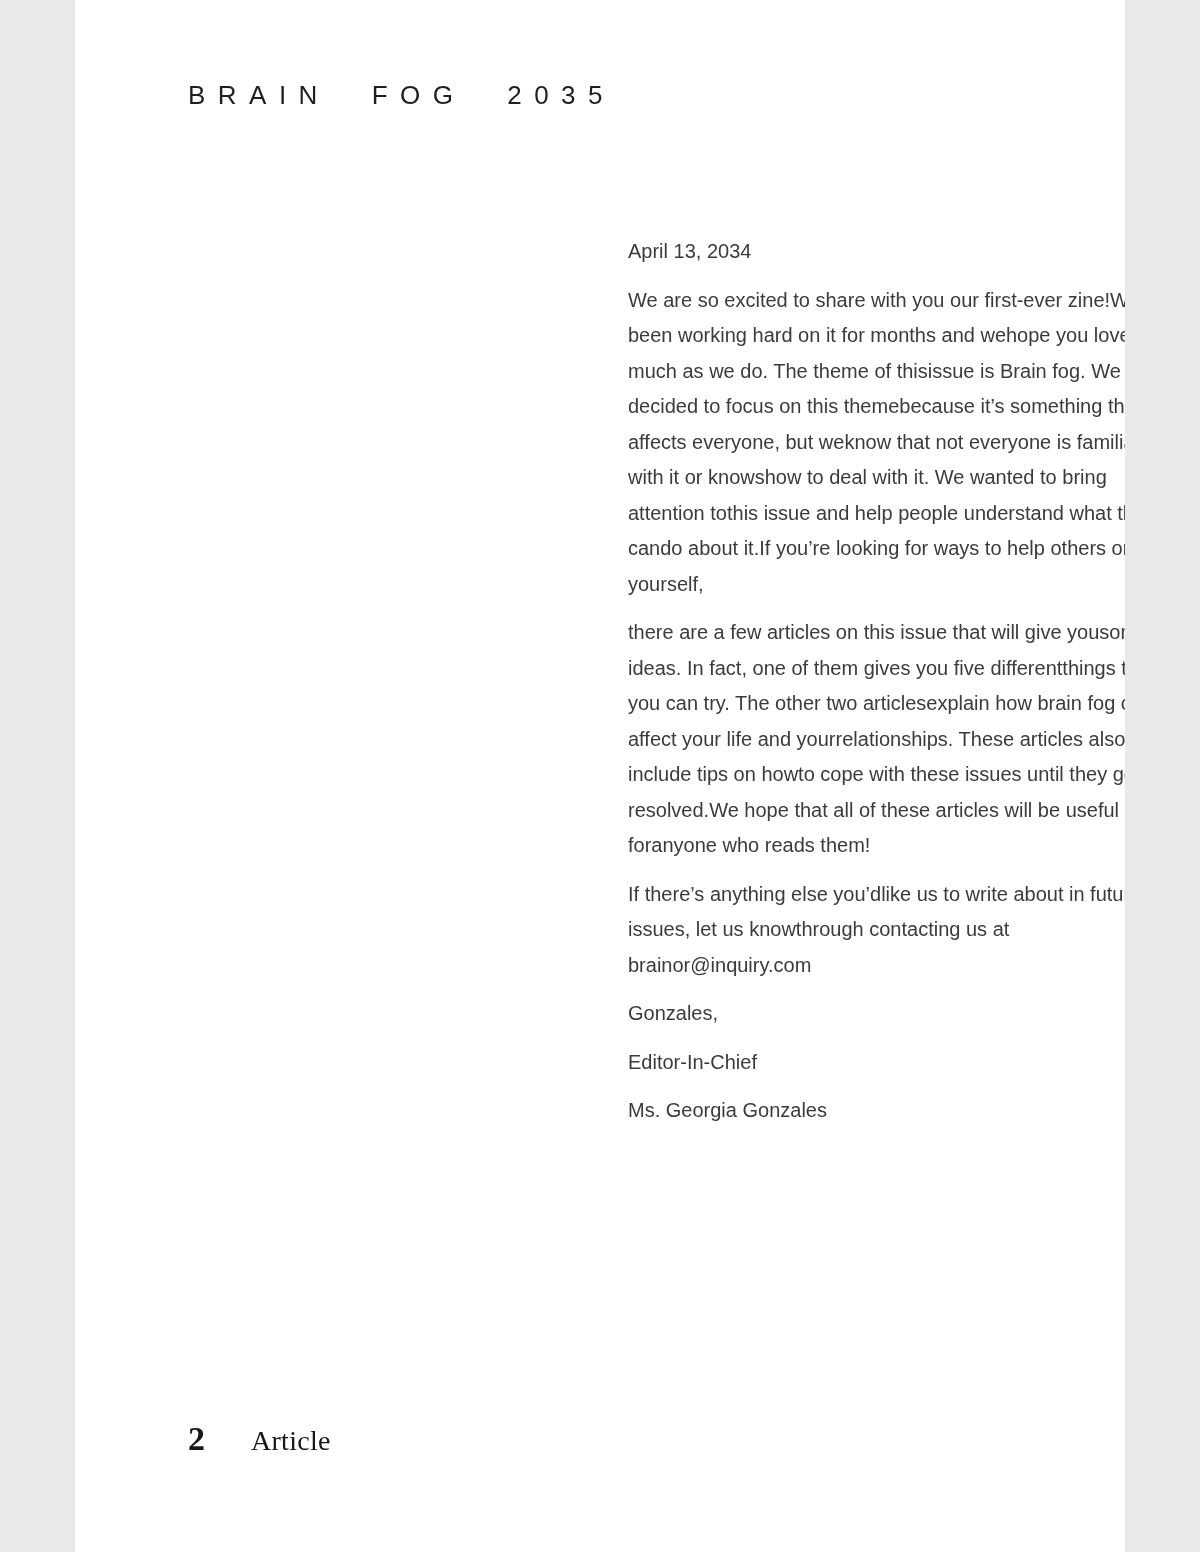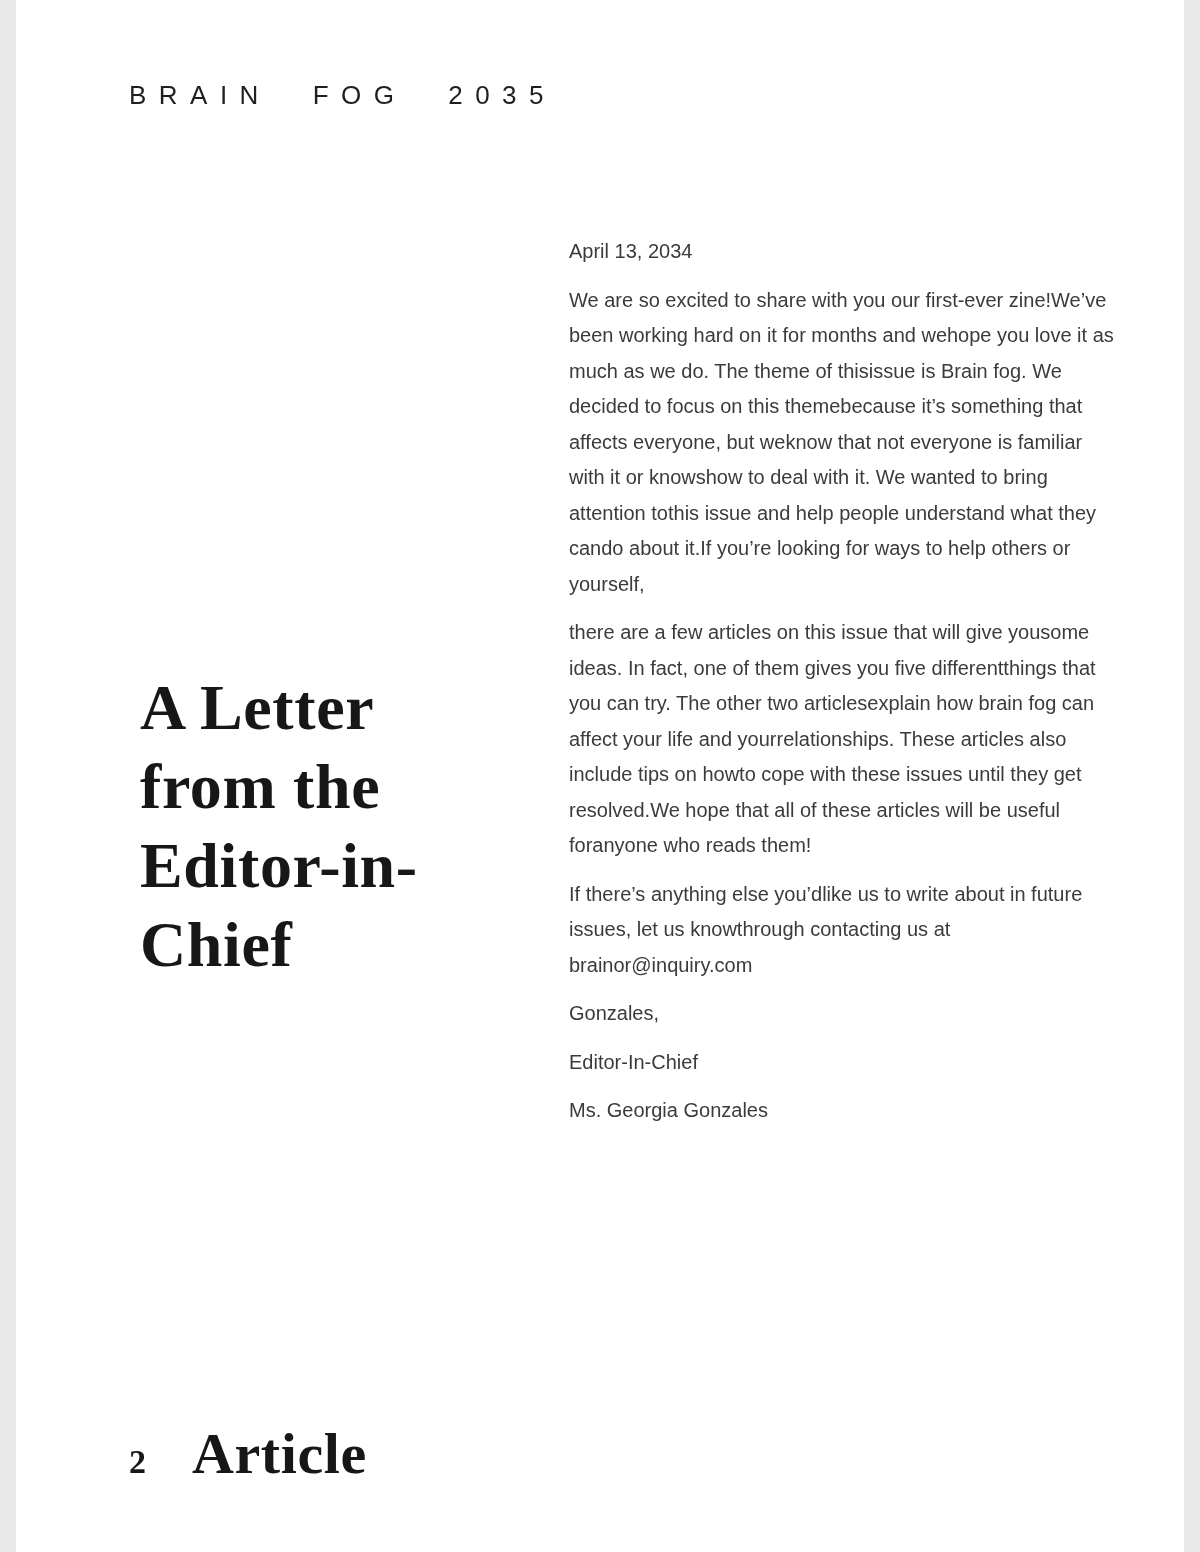--- a/index.html
+++ b/index.html
@@ -5,21 +5,21 @@
   :root {
     --background: #ffffff;
     --masthead-ink: #1f1f1f;
     --heading-ink: #171717;
     --body-ink: #3b3b3b;
   }
   * { margin: 0; padding: 0; box-sizing: border-box; }
   html, body { background: #e9e9e9; }
   .page {
     position: relative;
-    width: 1168px;
+    width: 1050px;
     height: 1552px;
     margin: 0 auto;
     background: var(--background, #ffffff);
     overflow: hidden;
     font-family: "Liberation Sans", sans-serif;
   }
   .masthead {
     position: absolute;
     left: 113px;
     top: 80px;
@@ -62,35 +62,34 @@
     align-items: baseline;
     gap: 46px;
     font-family: "Liberation Serif", "DejaVu Serif", serif;
     color: var(--heading-ink, #171717);
   }
   .page-number {
     font-size: 34px;
     font-weight: 700;
   }
   .footer-label {
-    font-size: 58px;
-    font-weight: 700;
+    font-size: 28px;
+    font-weight: 400;
     letter-spacing: 0.01em;
   }
 </style>
 </head>
 <body>
 
 <div class="page">
 
   <div class="masthead">
     <span>BRAIN FOG 2035</span>
   </div>
 
-  <h1 class="page-title">A Letter from the Editor-in-Chief</h1>
 
   <section class="letter-body">
     <p>April 13, 2034</p>
     <p>We are so excited to share with you our first-ever zine!We’ve been working hard on it for months and wehope you love it as much as we do. The theme of thisissue is Brain fog. We decided to focus on this themebecause it’s something that affects everyone, but weknow that not everyone is familiar with it or knowshow to deal with it. We wanted to bring attention tothis issue and help people understand what they cando about it.If you’re looking for ways to help others or yourself,</p>
     <p>there are a few articles on this issue that will give yousome ideas. In fact, one of them gives you five differentthings that you can try. The other two articlesexplain how brain fog can affect your life and yourrelationships. These articles also include tips on howto cope with these issues until they get resolved.We hope that all of these articles will be useful foranyone who reads them!</p>
     <p>If there’s anything else you’dlike us to write about in future issues, let us knowthrough contacting us at brainor@inquiry.com</p>
     <p>Gonzales,</p>
     <p>Editor-In-Chief</p>
     <p>Ms. Georgia Gonzales</p>
   </section>

